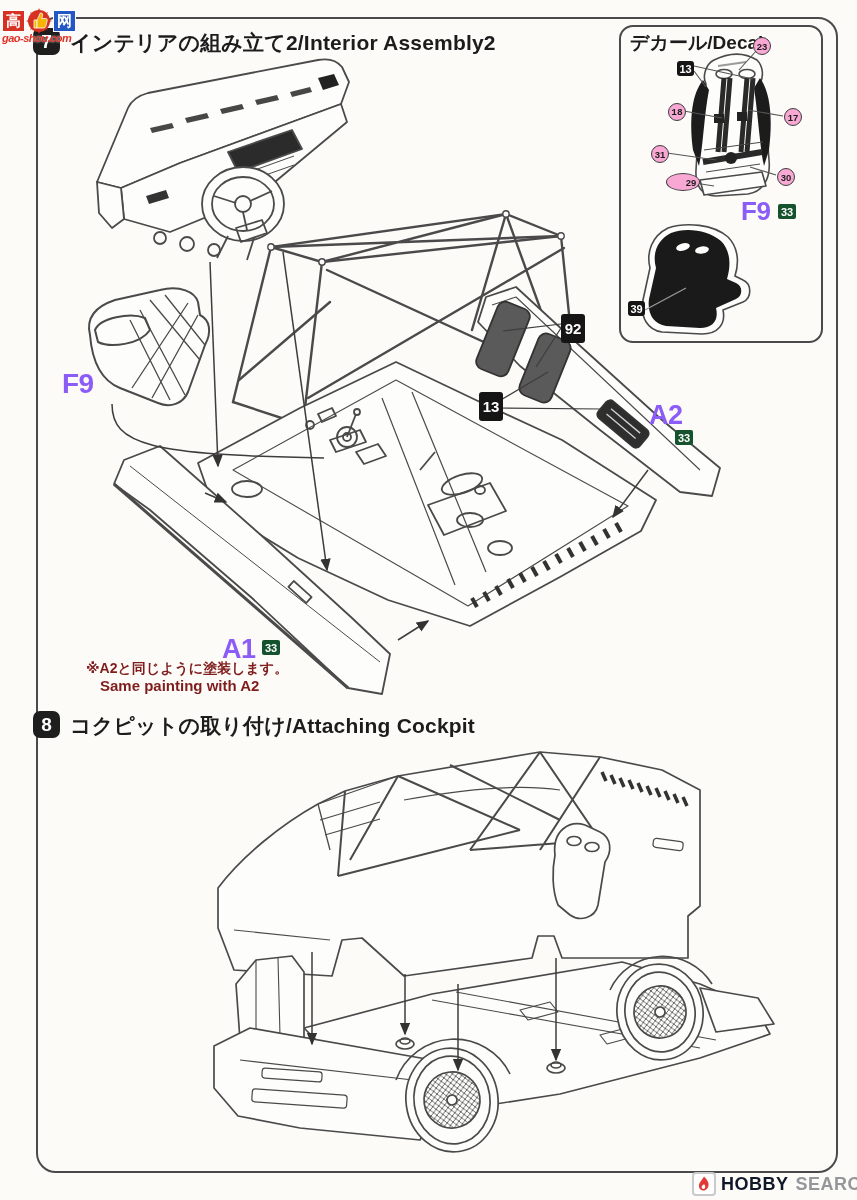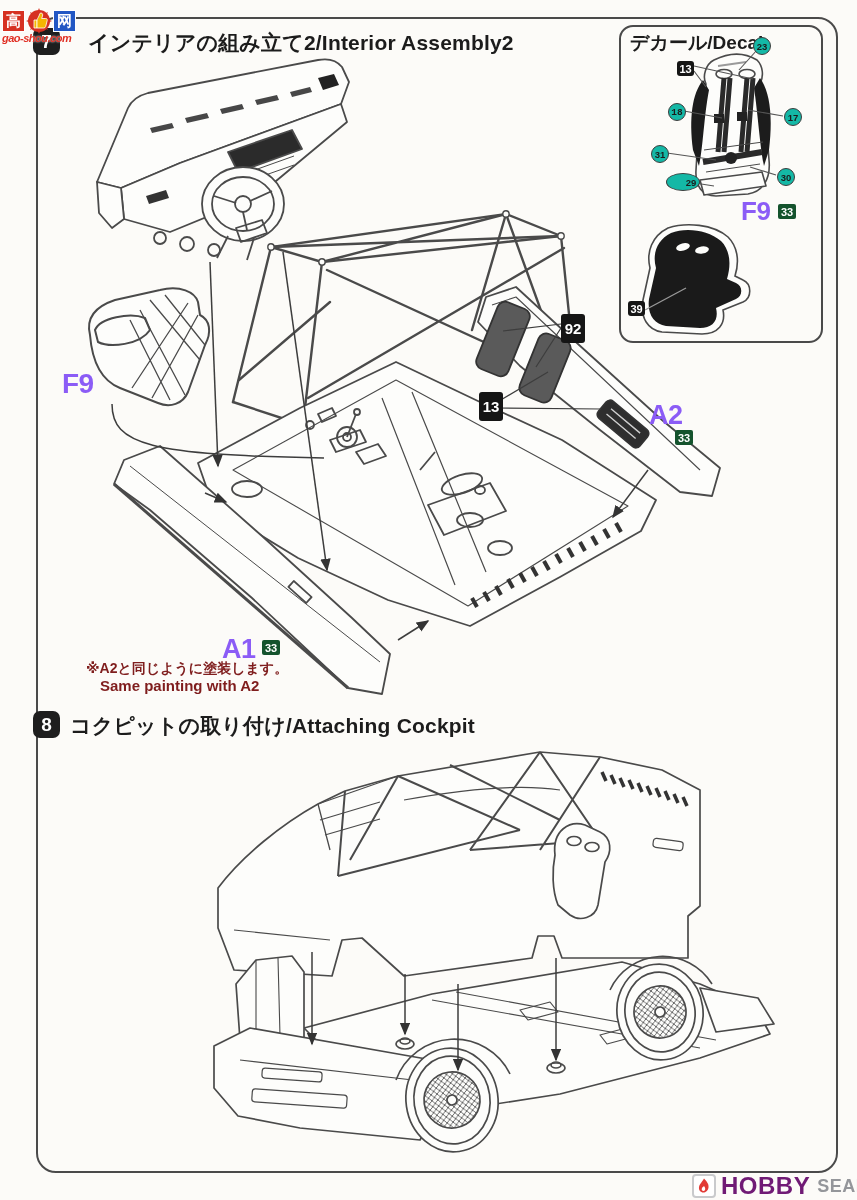--- a/index.html
+++ b/index.html
@@ -13,41 +13,41 @@
   .lbl{z-index:3;}
   
   .step-num{width:27px;height:27px;background:#1e1e1e;border-radius:7px;color:#fff;
             font-weight:bold;font-size:19px;display:flex;align-items:center;justify-content:center;z-index:3;}
   .step-title{font-weight:bold;font-size:21px;letter-spacing:0.2px;white-space:nowrap;z-index:3;background:#fcfbf8;padding:0 4px;}
   
   .sq{background:#151515;color:#fff;font-weight:bold;border-radius:3px;text-align:center;
       display:flex;align-items:center;justify-content:center;}
   .sq.big{width:24px;height:29px;font-size:15px;}
   .sq.small{width:17px;height:15px;font-size:11px;}
-  .circ{width:16px;height:16px;border:1.4px solid #3d3d3d;border-radius:50%;background:#14b8a6;
+  .circ{width:16px;height:16px;border:1.4px solid #3d3d3d;border-radius:50%;background:#f9a8d4;
         font-size:9.5px;font-weight:bold;display:flex;align-items:center;justify-content:center;}
   .chip{background:#14532d;color:#fff;font-weight:bold;border-radius:2px;width:18px;height:15px;
         font-size:11px;display:flex;align-items:center;justify-content:center;}
   .part-code{font-weight:bold;color:#8b5cf6;letter-spacing:-0.5px;white-space:nowrap;}
   .note{font-weight:bold;white-space:nowrap;color:#7f1d1d;}
   .decal-title{font-weight:bold;font-size:19px;white-space:nowrap;}
   
   .wm{left:2px;top:8px;z-index:5;width:86px;}
   .wm-row{display:flex;align-items:center;gap:1px;}
   .wm-box{width:21px;height:20px;color:#fff;font-weight:bold;font-size:15px;display:flex;
           align-items:center;justify-content:center;}
   .wm-red{background:#d63122;border:1px solid #fff;}
   .wm-blue{background:#2257c4;border:1px solid #fff;}
   .wm-domain{color:#e03024;font-weight:bold;font-size:11px;font-style:italic;margin-top:-2px;
              text-shadow:0 0 2px #fff;letter-spacing:-0.5px;}
   
   .logo{left:692px;top:1172px;z-index:4;display:flex;align-items:center;gap:5px;}
   .logo-badge{width:20px;height:20px;border:2px solid #c9cacc;border-radius:4px;background:#fff;
               display:flex;align-items:center;justify-content:center;}
-  .logo-t1{color:#701a75;font-weight:bold;font-size:24px;letter-spacing:0.5px;}
+  .logo-t1{color:#0f172a;font-weight:bold;font-size:18px;letter-spacing:0.5px;}
   .logo-t2{color:#94969a;font-weight:bold;font-size:18px;letter-spacing:0.5px;margin-left:2px;}
 </style>
 </head>
 <body>
 
 <div class="page">
 
   <div class="abs outer-frame"></div>
   <div class="abs decal-frame"></div>
 
@@ -252,21 +252,21 @@
 
     <g stroke="#3d3d3d" fill="none" stroke-width="1.5">
       <path d="M312,952 L312,1044" marker-end="url(#ah)"></path>
       <path d="M405,974 L405,1034" marker-end="url(#ah)"></path>
       <path d="M458,984 L458,1070" marker-end="url(#ah)"></path>
       <path d="M556,958 L556,1060" marker-end="url(#ah)"></path>
     </g>
   </svg>
 
   <div class="abs step-num" style="left:33px;top:28px;">7</div>
-  <div class="abs step-title" style="left:66px;top:29px;margin-left:18px;">インテリアの組み立て2/Interior Assembly2</div>
+  <div class="abs step-title" style="left:66px;top:29px;">インテリアの組み立て2/Interior Assembly2</div>
 
   <div class="abs step-num" style="left:33px;top:711px;">8</div>
   <div class="abs step-title" style="left:66px;top:712px;">コクピットの取り付け/Attaching Cockpit</div>
 
   <div class="abs lbl decal-title" style="left:630px;top:30px;">デカール/Decal</div>
   <div class="abs lbl circ" style="left:753px;top:37px;">23</div>
   <div class="abs lbl sq small" style="left:677px;top:61px;">13</div>
   <div class="abs lbl circ" style="left:668px;top:103px;font-family:Liberation Mono, monospace;">18</div>
   <div class="abs lbl circ" style="left:784px;top:108px;">17</div>
   <div class="abs lbl circ" style="left:651px;top:145px;">31</div>

